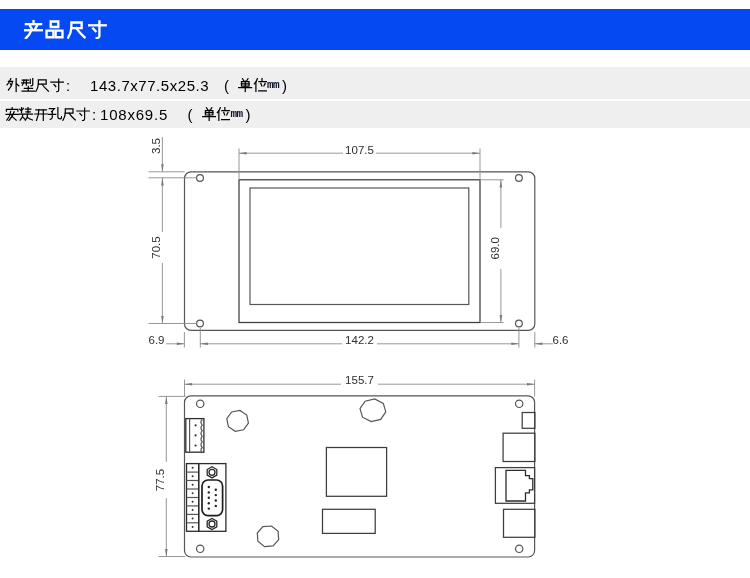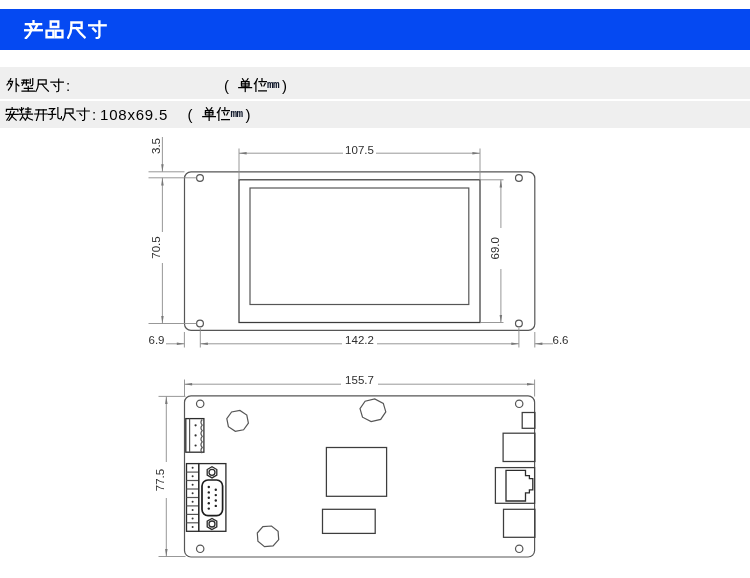--- a/index.html
+++ b/index.html
@@ -152,20 +152,21 @@
           <use href="#g-xing"></use>
         </svg>
         <svg class="zi " style="width:14.5px;height:14.5px" viewBox="0 0 100 100">
           <use href="#g-chi"></use>
         </svg>
         <svg class="zi " style="width:14.5px;height:14.5px" viewBox="0 0 100 100">
           <use href="#g-cun"></use>
         </svg>
       </span>
 <span class="num" style="left:66px">:</span>
+<span class="num" style="left:90px;letter-spacing:0.55px">143.7x77.5x25.3</span>
 <span class="num" style="left:224px">(</span>
 <span class="gly" style="left:238px">
         <svg class="zi " style="width:14.5px;height:14.5px" viewBox="0 0 100 100">
           <use href="#g-dan"></use>
         </svg>
       </span>
 <span class="gly" style="left:252.5px">
         <svg class="zi " style="width:14.5px;height:14.5px" viewBox="0 0 100 100">
           <use href="#g-wei"></use>
         </svg>

